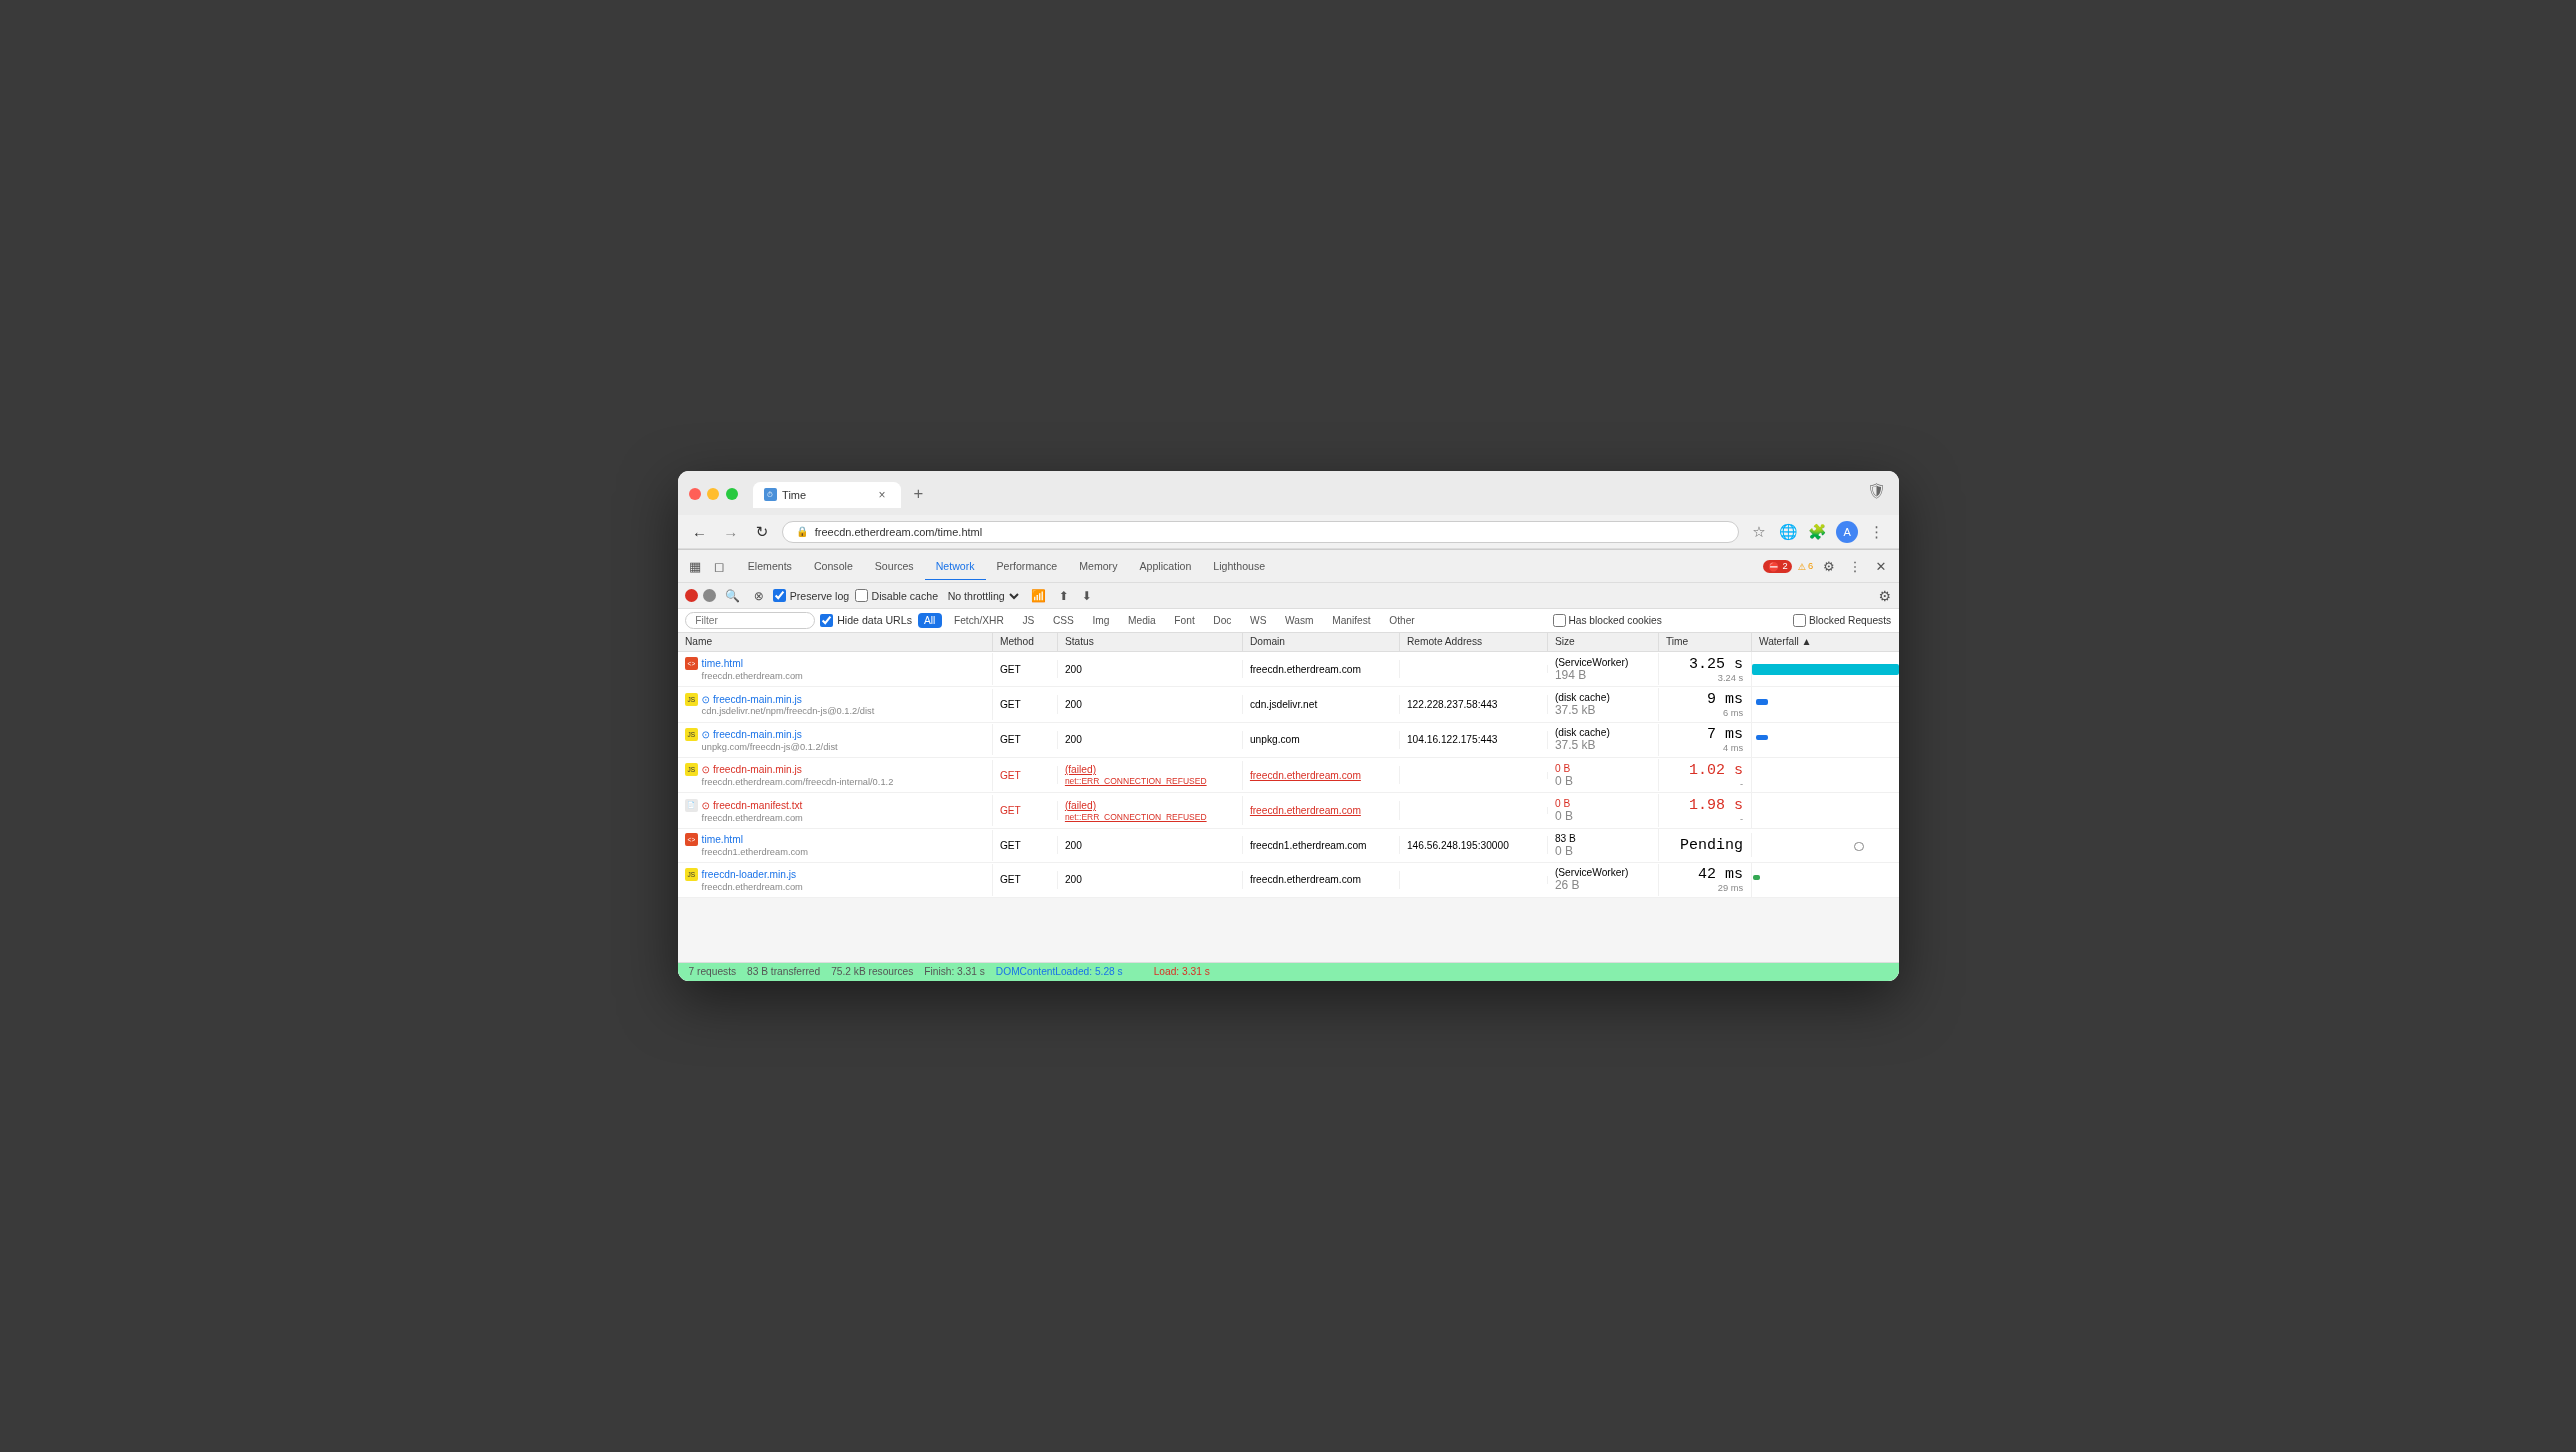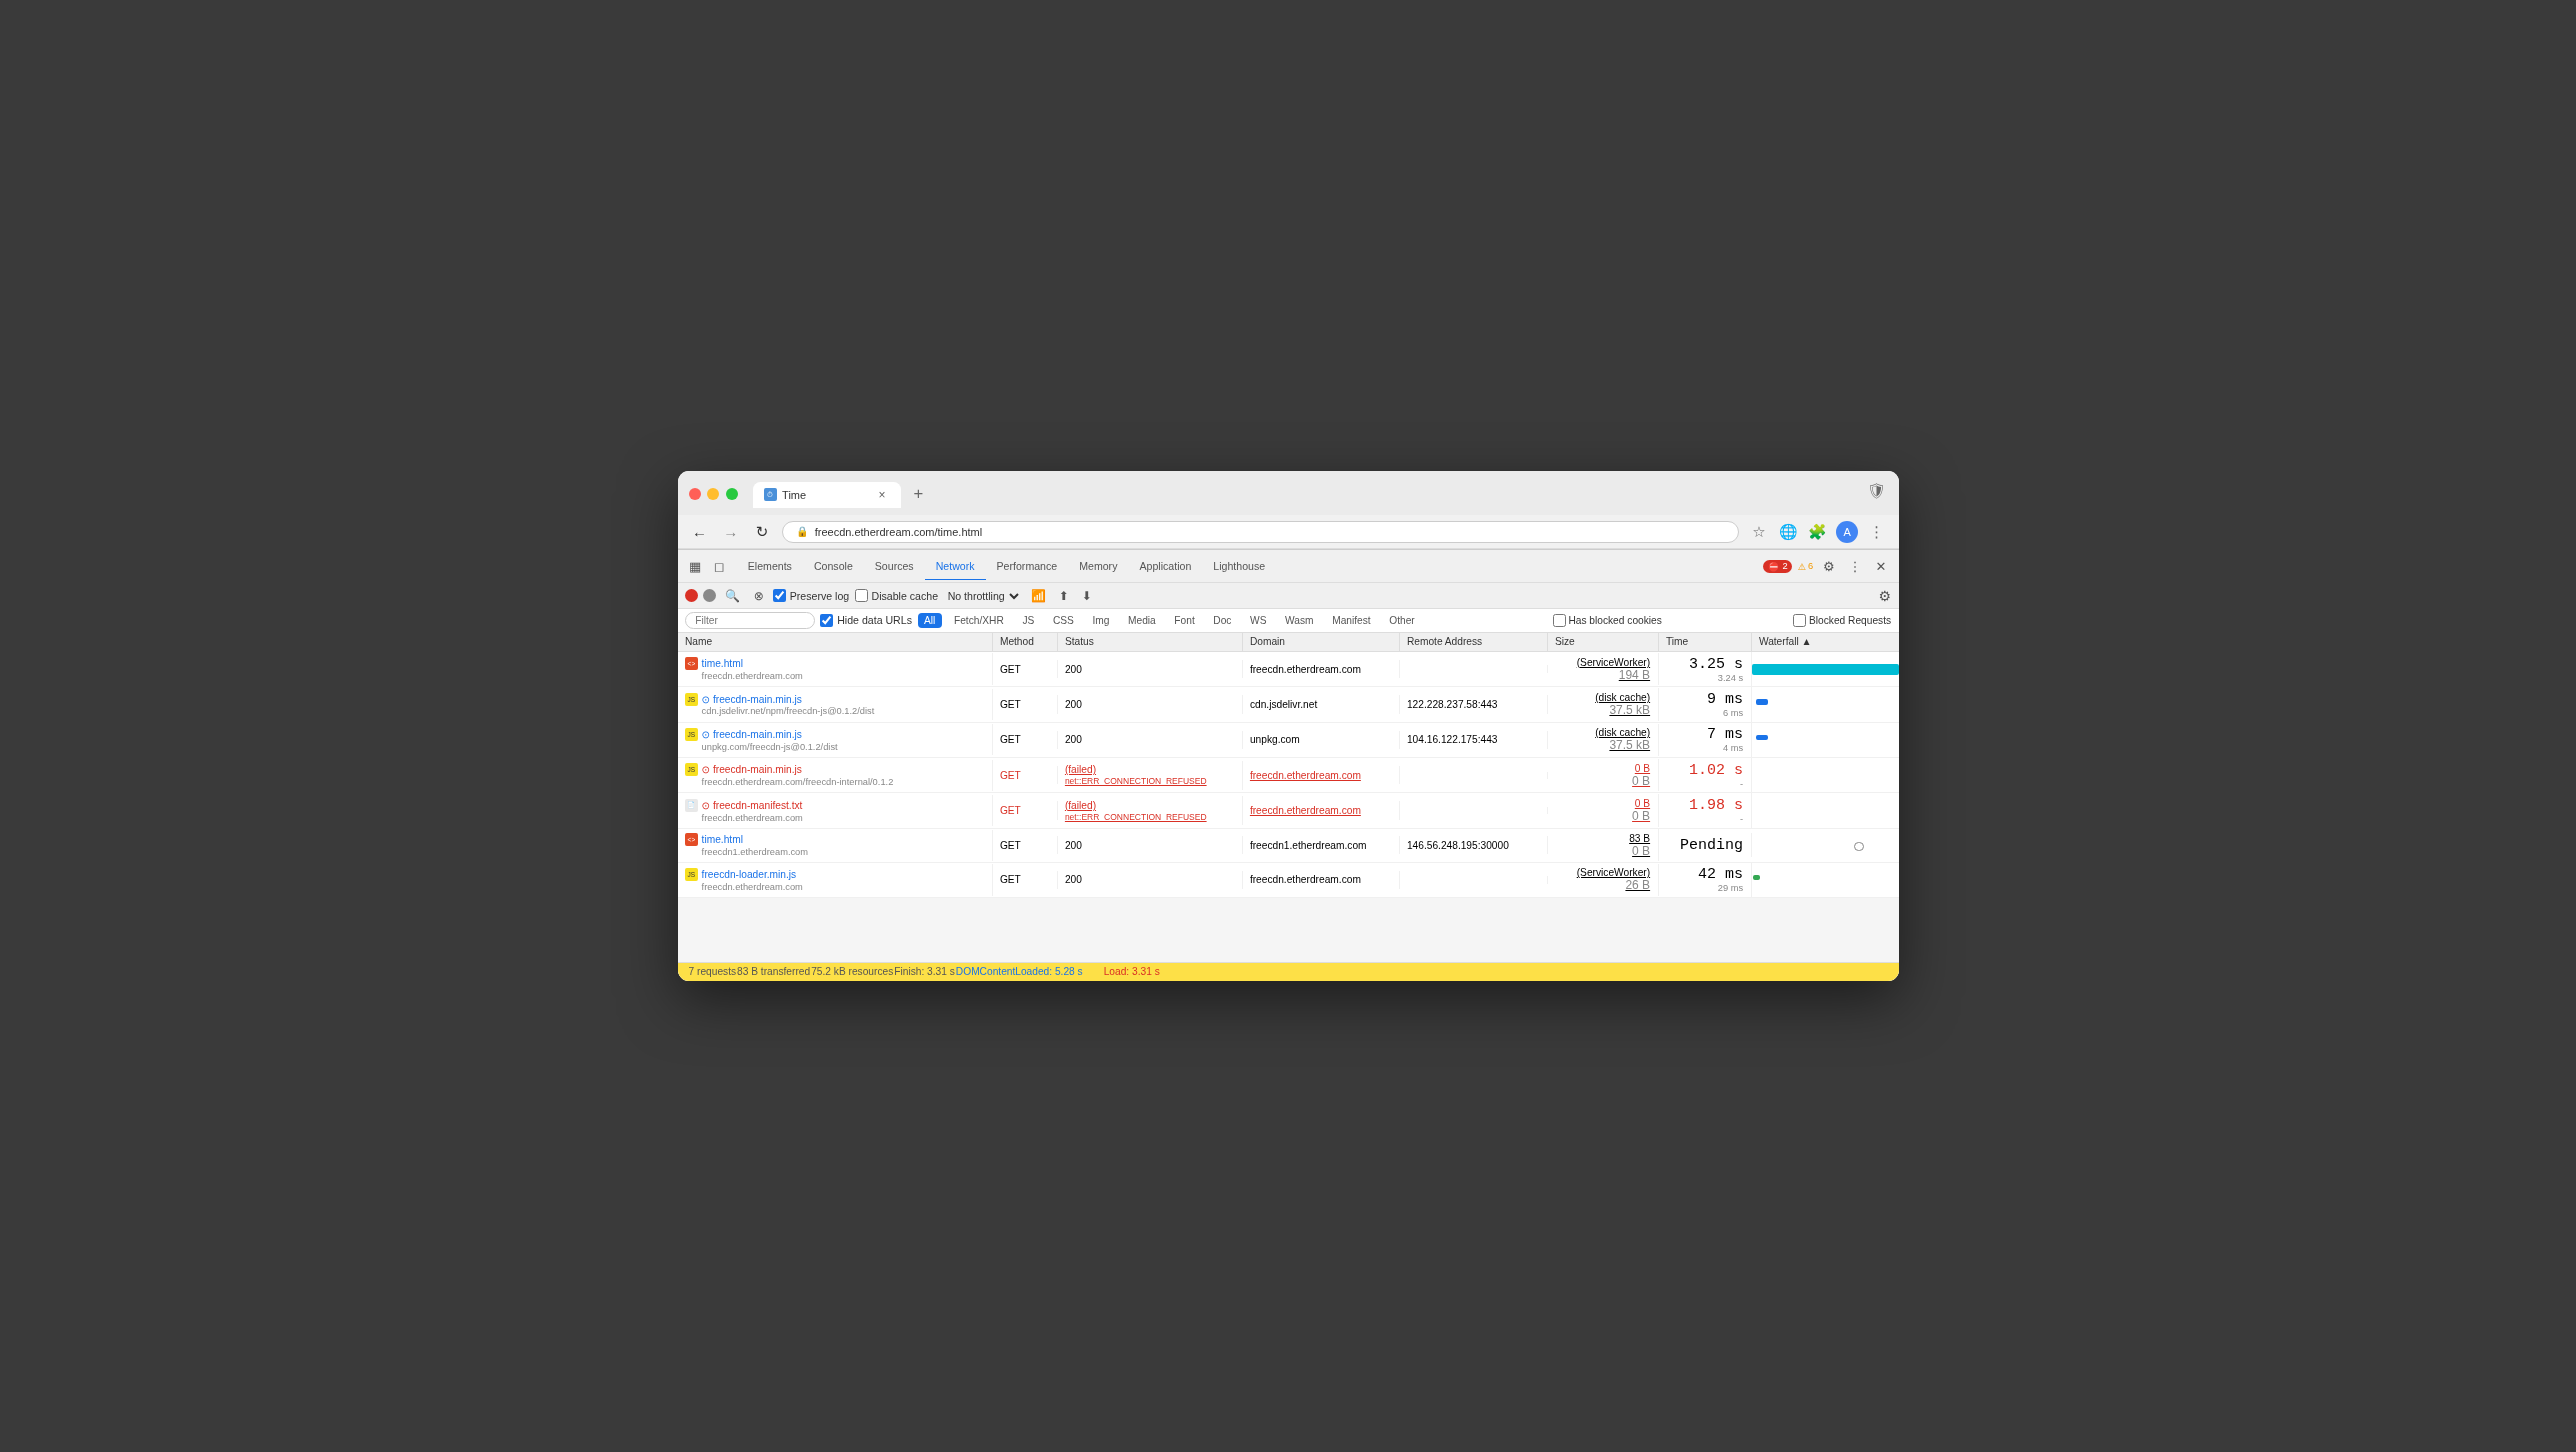--- a/index.html
+++ b/index.html
@@ -382,22 +382,21 @@
     .file-icon.html { background: #e34c26; color: white; }
     .name-row {
       display: flex;
       align-items: center;
       width: 100%;
     }
     .name-primary { font-size: 10.2px; color: #1a73e8; }
     .name-primary.error { color: #d93025; }
     .name-secondary { font-size: 9.3px; color: #888; margin-left: 16.7px; }
     .td.size-cell {
-      text-align: right;
-      text-decoration: underline;
+      text-align: left;
     }
     .size-main { font-size: 10.2px; }
     .size-sub { font-size: 12px; color: #888; }
     .td.time-cell {
       text-align: right;
     }
     .time-main { font-size: 15px; font-family: Liberation Mono, monospace; }
     .time-sub { font-size: 9.3px; color: #888; }
     .waterfall-bar {
       height: 15px;
@@ -407,27 +406,27 @@
       position: absolute;
       height: 11px;
       top: 1.9px;
       border-radius: 1.9px;
     }
     .bar-teal { background: #00bcd4; }
     .bar-blue { background: #1a73e8; }
     .bar-green { background: #34a853; }
     
     .status-bar {
-      background: #fde047;
+      background: #86efac;
       border-top: 0.9px solid #ddd;
       padding: 3.7px 11px;
       font-size: 10.2px;
       color: #555;
       display: flex;
-      gap: 1px;
+      gap: 11px;
       align-items: center;
     }
     .status-bar span { color: #555; }
     .status-bar .dom-loaded { color: #1a73e8; cursor: pointer; }
     .status-bar .load-time { color: #d93025; cursor: pointer; padding-left: 20px; }
     .devtools-body {
       display: flex;
       flex-direction: column;
       height: 398px;
     }

